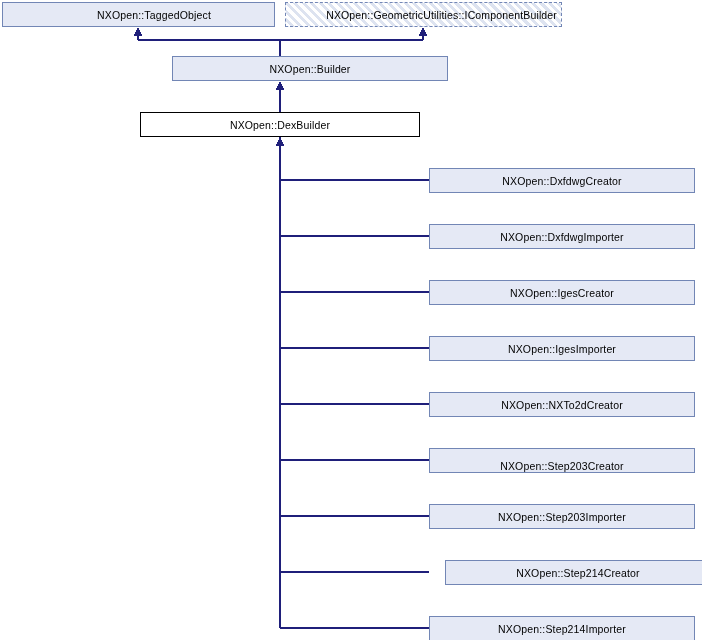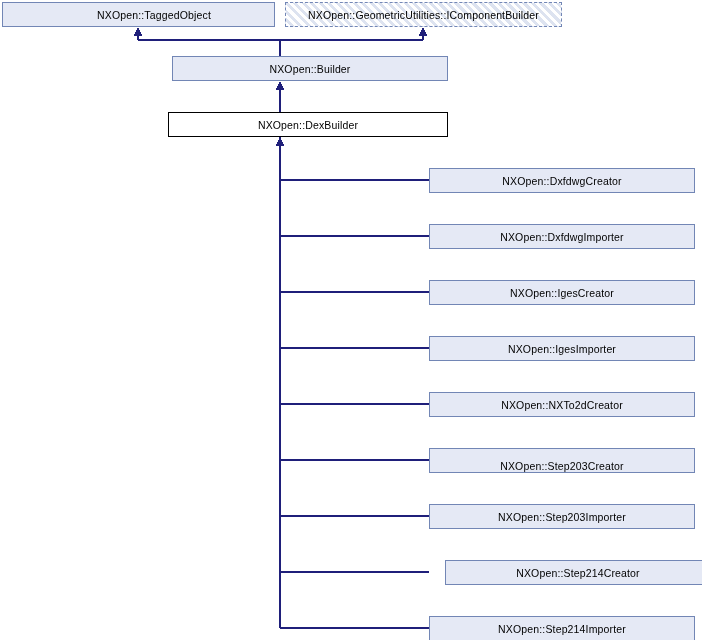--- a/index.html
+++ b/index.html
@@ -39,32 +39,32 @@
     white-space: nowrap;
     text-align: center;
   }
   .node-class {
     background: #e5e9f5;
     border: 1px solid #7286b5;
   }
   .node-current {
     background: #ffffff;
     border: 1px solid #000000;
-    margin-left: 28px;
   }
   .node-interface {
     background-color: #ffffff;
     background-image: repeating-linear-gradient(
       45deg,
       #ffffff 0px,
       #ffffff 3px,
       #dde3f0 3px,
       #dde3f0 6px
     );
     border: 1px dashed #7286b5;
+    justify-content: flex-end;
   }
   .node-label {
     display: block;
     padding: 0 4px;
   }
 </style>
 </head>
 <body>
 
 <div id="diagram-root">

